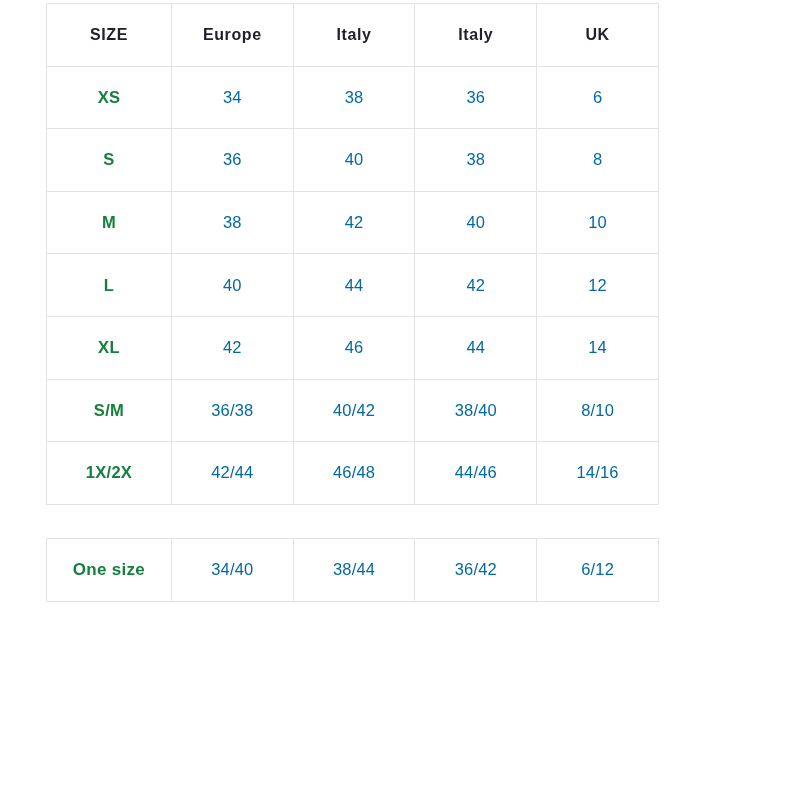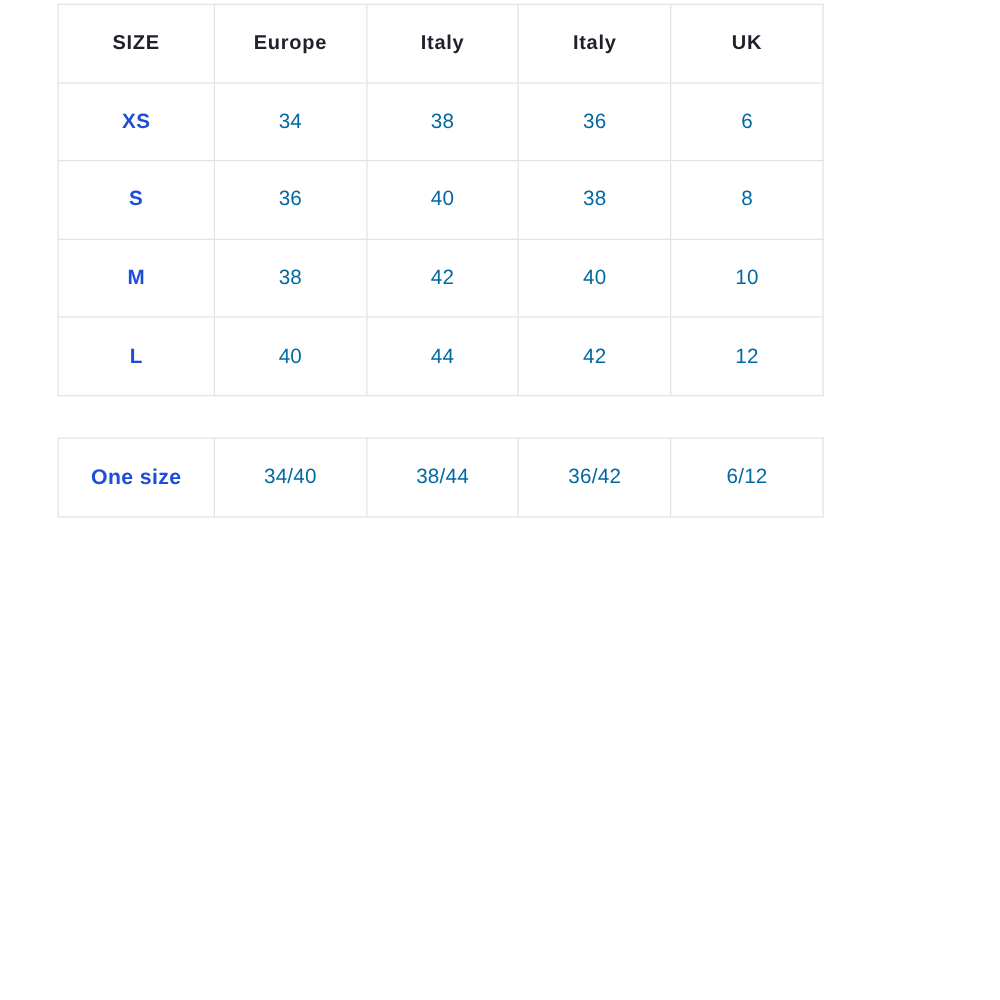--- a/index.html
+++ b/index.html
@@ -52,21 +52,21 @@
 
   table.size-table th {
     font-weight: bold;
     font-size: 16px;
     color: #22202c;
     letter-spacing: 0.6px;
   }
   table.size-table td.rowhead {
     font-weight: bold;
     font-size: 16.5px;
-    color: #1d4ed8;
+    color: #15803d;
     letter-spacing: 0.3px;
   }
   table.size-table.secondary td.rowhead {
     font-size: 17px;
   }
 </style>
 </head>
 <body>
 
 <div class="page">
@@ -110,20 +110,41 @@
         <td>40</td>
         <td>10</td>
       </tr>
       <tr>
         <td class="rowhead">L</td>
         <td>40</td>
         <td>44</td>
         <td>42</td>
         <td>12</td>
       </tr>
+      <tr>
+        <td class="rowhead">XL</td>
+        <td>42</td>
+        <td>46</td>
+        <td>44</td>
+        <td>14</td>
+      </tr>
+      <tr>
+        <td class="rowhead">S/M</td>
+        <td>36/38</td>
+        <td>40/42</td>
+        <td>38/40</td>
+        <td>8/10</td>
+      </tr>
+      <tr>
+        <td class="rowhead">1X/2X</td>
+        <td>42/44</td>
+        <td>46/48</td>
+        <td>44/46</td>
+        <td>14/16</td>
+      </tr>
     </tbody>
   </table>
 
   <table class="size-table secondary">
     <colgroup>
       <col class="c0">
         <col class="c1">
         <col class="c2">
         <col class="c3">
         <col class="c4">

